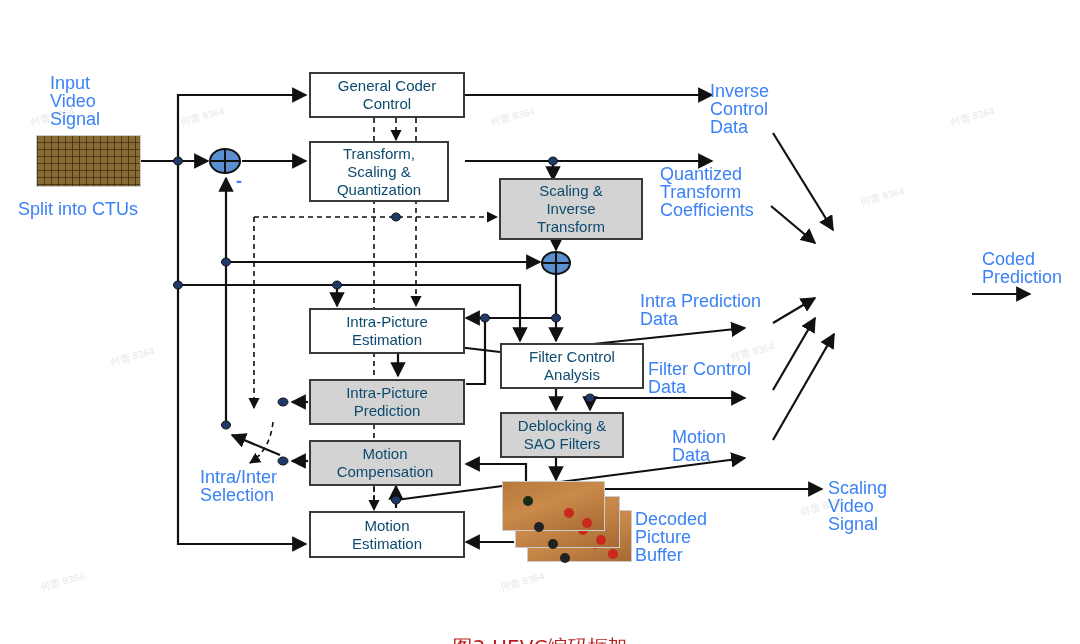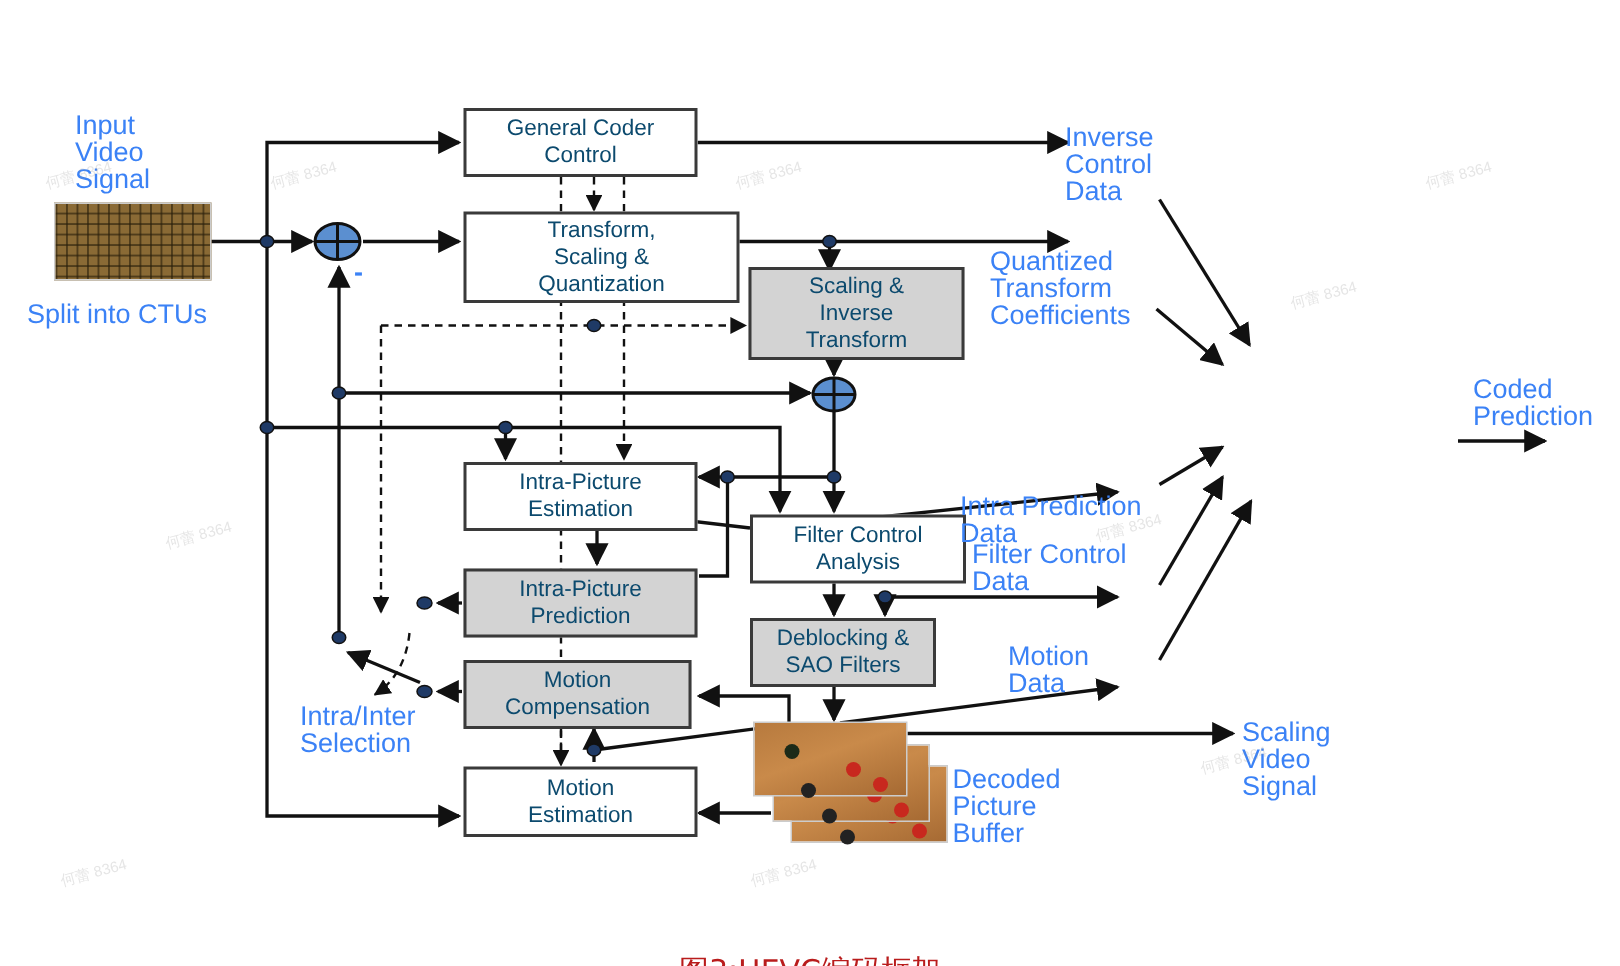--- a/index.html
+++ b/index.html
@@ -108,21 +108,21 @@
       <ellipse cx="396" cy="500" rx="4.5" ry="4"></ellipse>
       <ellipse cx="283" cy="402" rx="5" ry="4"></ellipse>
       <ellipse cx="283" cy="461" rx="5" ry="4"></ellipse>
     </g>
   </svg>
 
   <div class="thumb ctu" style="left:36px;top:135px;width:105px;height:52px;"></div>
 
   <div class="box" style="left:309px;top:72px;width:156px;height:46px;">General Coder
 Control</div>
-  <div class="box" style="left:309px;top:141px;width:184px;height:61px;">Transform,
+  <div class="box" style="left:309px;top:141px;width:140px;height:61px;">Transform,
 Scaling &amp;
 Quantization</div>
   <div class="box gray" style="left:499px;top:178px;width:144px;height:62px;">Scaling &amp;
 Inverse
 Transform</div>
   <div class="box" style="left:309px;top:308px;width:156px;height:46px;">Intra-Picture
 Estimation</div>
   <div class="box gray" style="left:309px;top:379px;width:156px;height:46px;">Intra-Picture
 Prediction</div>
   <div class="box" style="left:500px;top:343px;width:144px;height:46px;">Filter Control
@@ -142,21 +142,21 @@
 Video
 Signal</div>
   <div class="lbl" style="left:18px;top:200px;width:150px;">Split into CTUs</div>
   <div class="lbl" style="left:236px;top:172px;width:12px;font-weight:bold;">-</div>
   <div class="lbl" style="left:710px;top:82px;width:90px;">Inverse
 Control
 Data</div>
   <div class="lbl" style="left:660px;top:165px;width:110px;">Quantized
 Transform
 Coefficients</div>
-  <div class="lbl" style="left:640px;top:292px;width:140px;margin-top:36px;">Intra Prediction
+  <div class="lbl" style="left:640px;top:292px;width:140px;">Intra Prediction
 Data</div>
   <div class="lbl" style="left:648px;top:360px;width:130px;">Filter Control
 Data</div>
   <div class="lbl" style="left:672px;top:428px;width:80px;">Motion
 Data</div>
   <div class="lbl" style="left:982px;top:250px;width:96px;">Coded
 Prediction</div>
   <div class="lbl" style="left:828px;top:479px;width:80px;">Scaling
 Video
 Signal</div>

